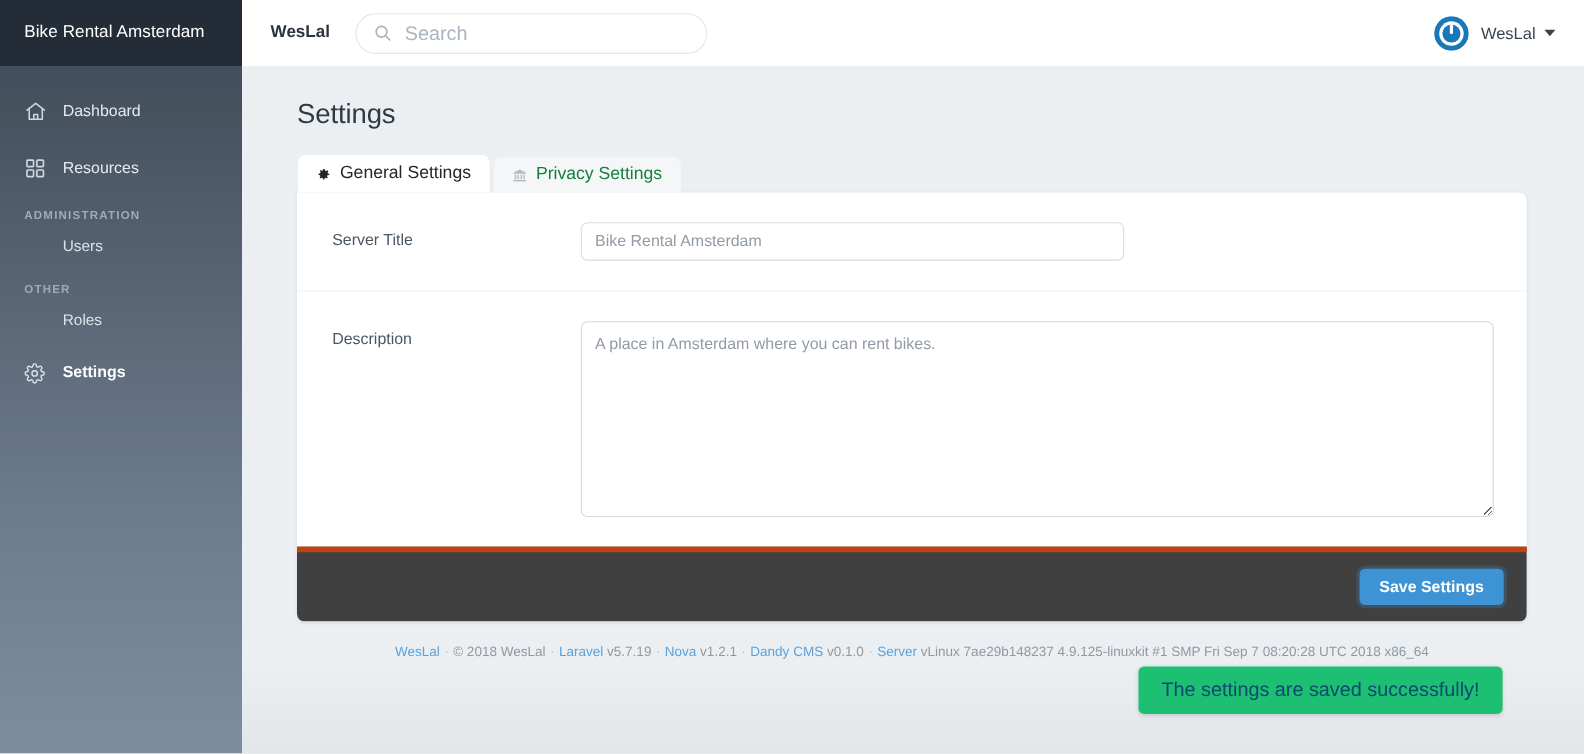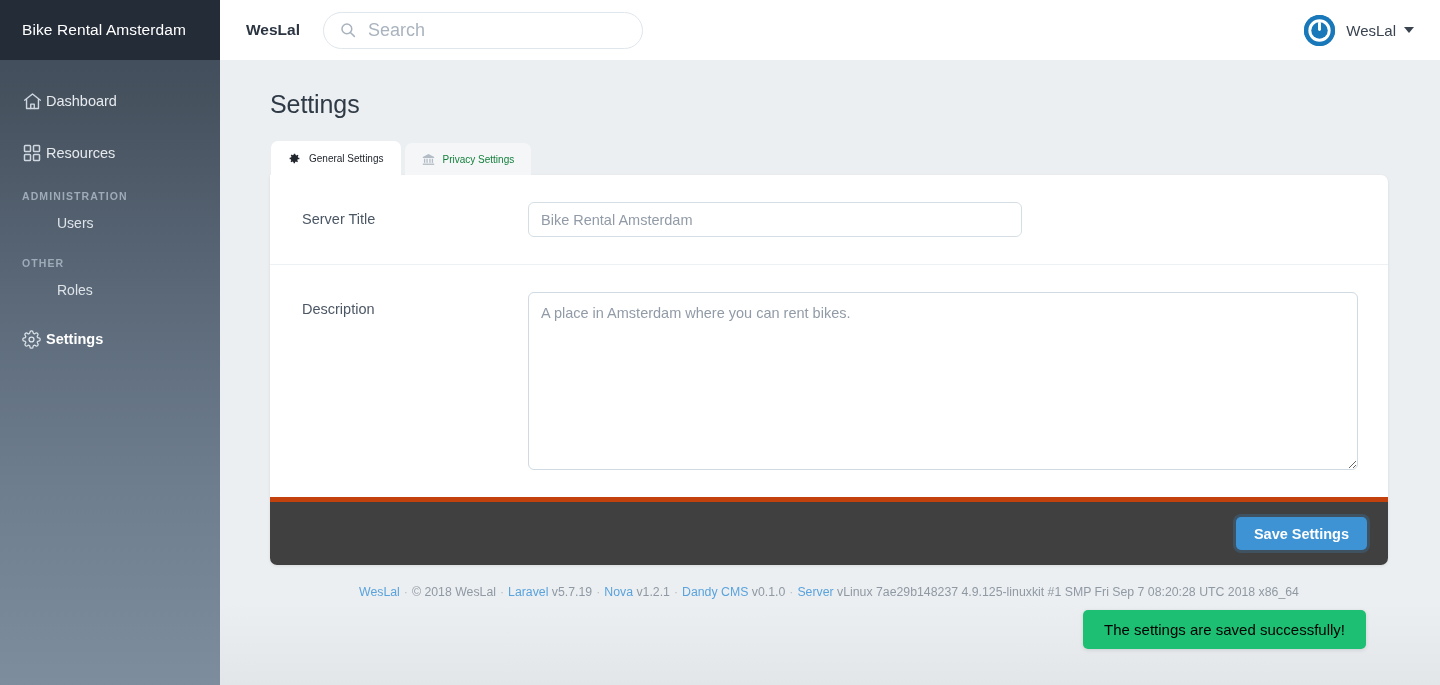--- a/index.html
+++ b/index.html
@@ -57,21 +57,21 @@
     width: 24px;
     height: 22px;
     flex: 0 0 24px;
     display: flex;
     align-items: center;
     justify-content: flex-start;
   }
   .nav-label {
     color: #e6eaee;
     font-size: 14.5px;
-    margin-left: 0;
+    margin-left: 11px;
   }
   .nav-item.active .nav-label {
     color: #ffffff;
     font-weight: bold;
   }
 
   .nav-section-title {
     color: #9fabb8;
     font-size: 10.5px;
     font-weight: bold;
@@ -193,21 +193,21 @@
     display: flex;
     align-items: flex-end;
     margin-left: 1px;
   }
   .tab {
     height: 32px;
     display: flex;
     align-items: center;
     padding: 0 17px;
     border-radius: 7px 7px 0 0;
-    font-size: 10px;
+    font-size: 16px;
     cursor: pointer;
     margin-right: 4px;
     white-space: nowrap;
   }
   .tab.active {
     background: #ffffff;
     color: #22272e;
     font-weight: normal;
     height: 34px;
   }
@@ -308,22 +308,22 @@
     cursor: pointer;
   }
   .footer .sep { color: #b6bec6; padding: 0 4px; }
 
   
   .toast {
     position: absolute;
     right: 74px;
     bottom: 36px;
     background: #1dbf73;
-    color: #000000;
-    font-size: 15px;
+    color: #0c4a6e;
+    font-size: 18px;
     border-radius: 5px;
     padding: 11px 21px;
     box-shadow: 0 1px 4px rgba(0,0,0,0.12);
     white-space: nowrap;
   }
 </style>
 </head>
 <body>
 
 <div class="app">

